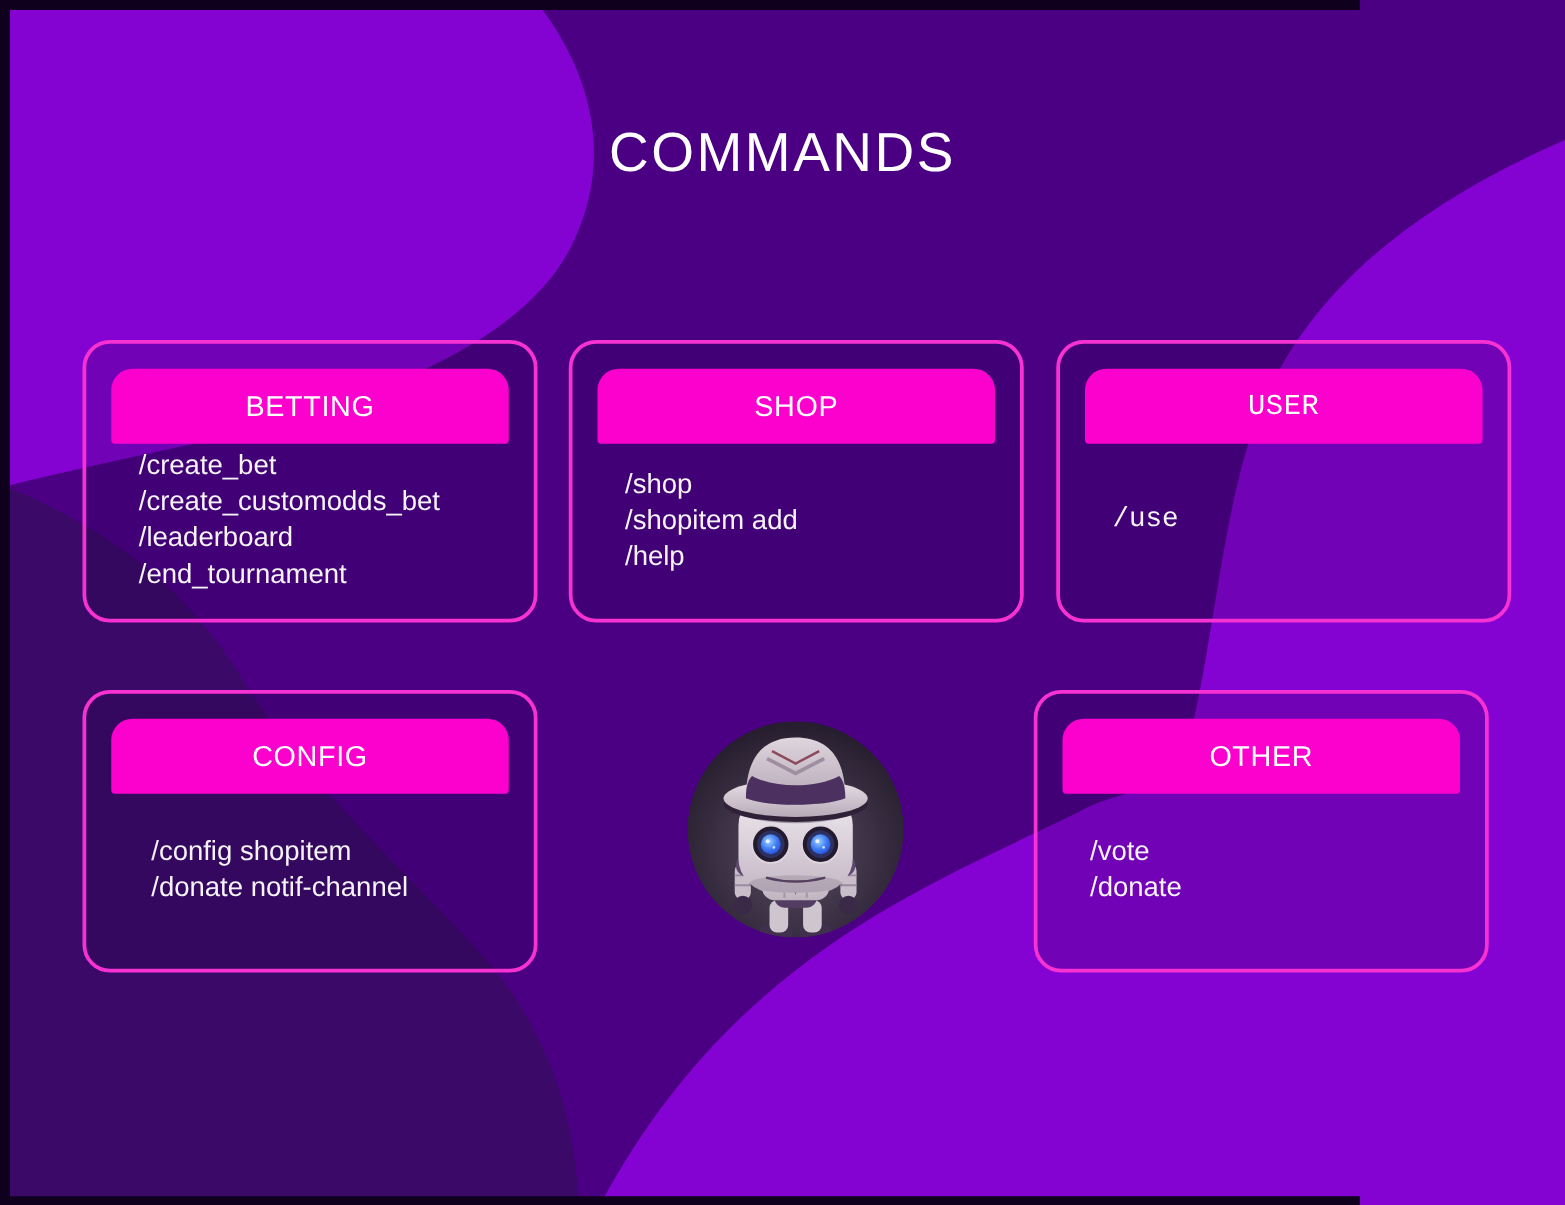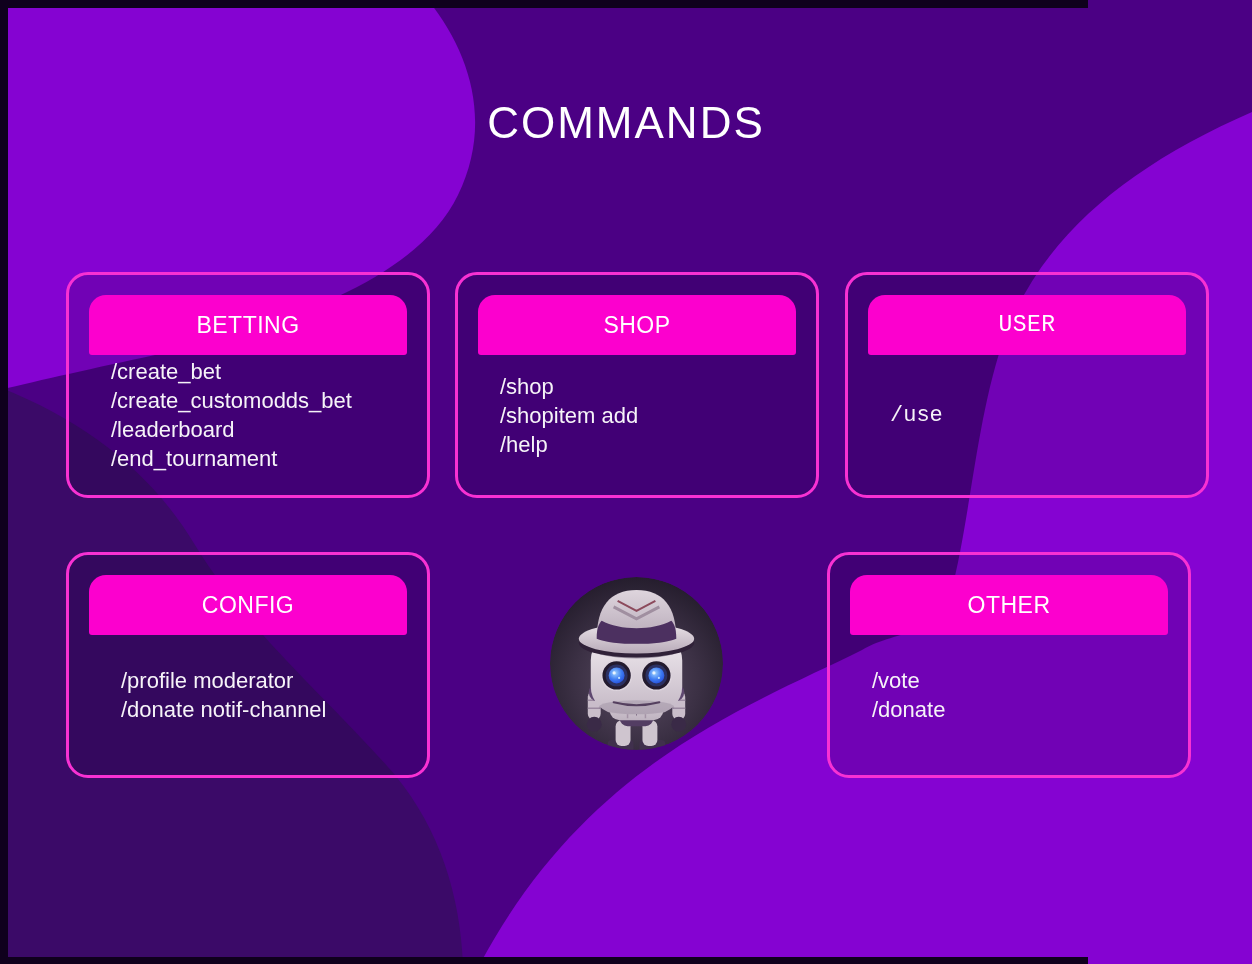--- a/index.html
+++ b/index.html
@@ -121,21 +121,21 @@
     <div class="card-body">
       <div class="cmd">/use</div>
     </div>
   </section>
 
   <section class="card" id="card-config">
     <header class="card-header">
       <h2>CONFIG</h2>
     </header>
     <div class="card-body">
-      <div class="cmd">/profile moderator</div>
+      <div class="cmd">/config shopitem</div>
       <div class="cmd">/donate notif-channel</div>
     </div>
   </section>
 
   <section class="card" id="card-other">
     <header class="card-header">
       <h2>OTHER</h2>
     </header>
     <div class="card-body">
       <div class="cmd">/vote</div>

